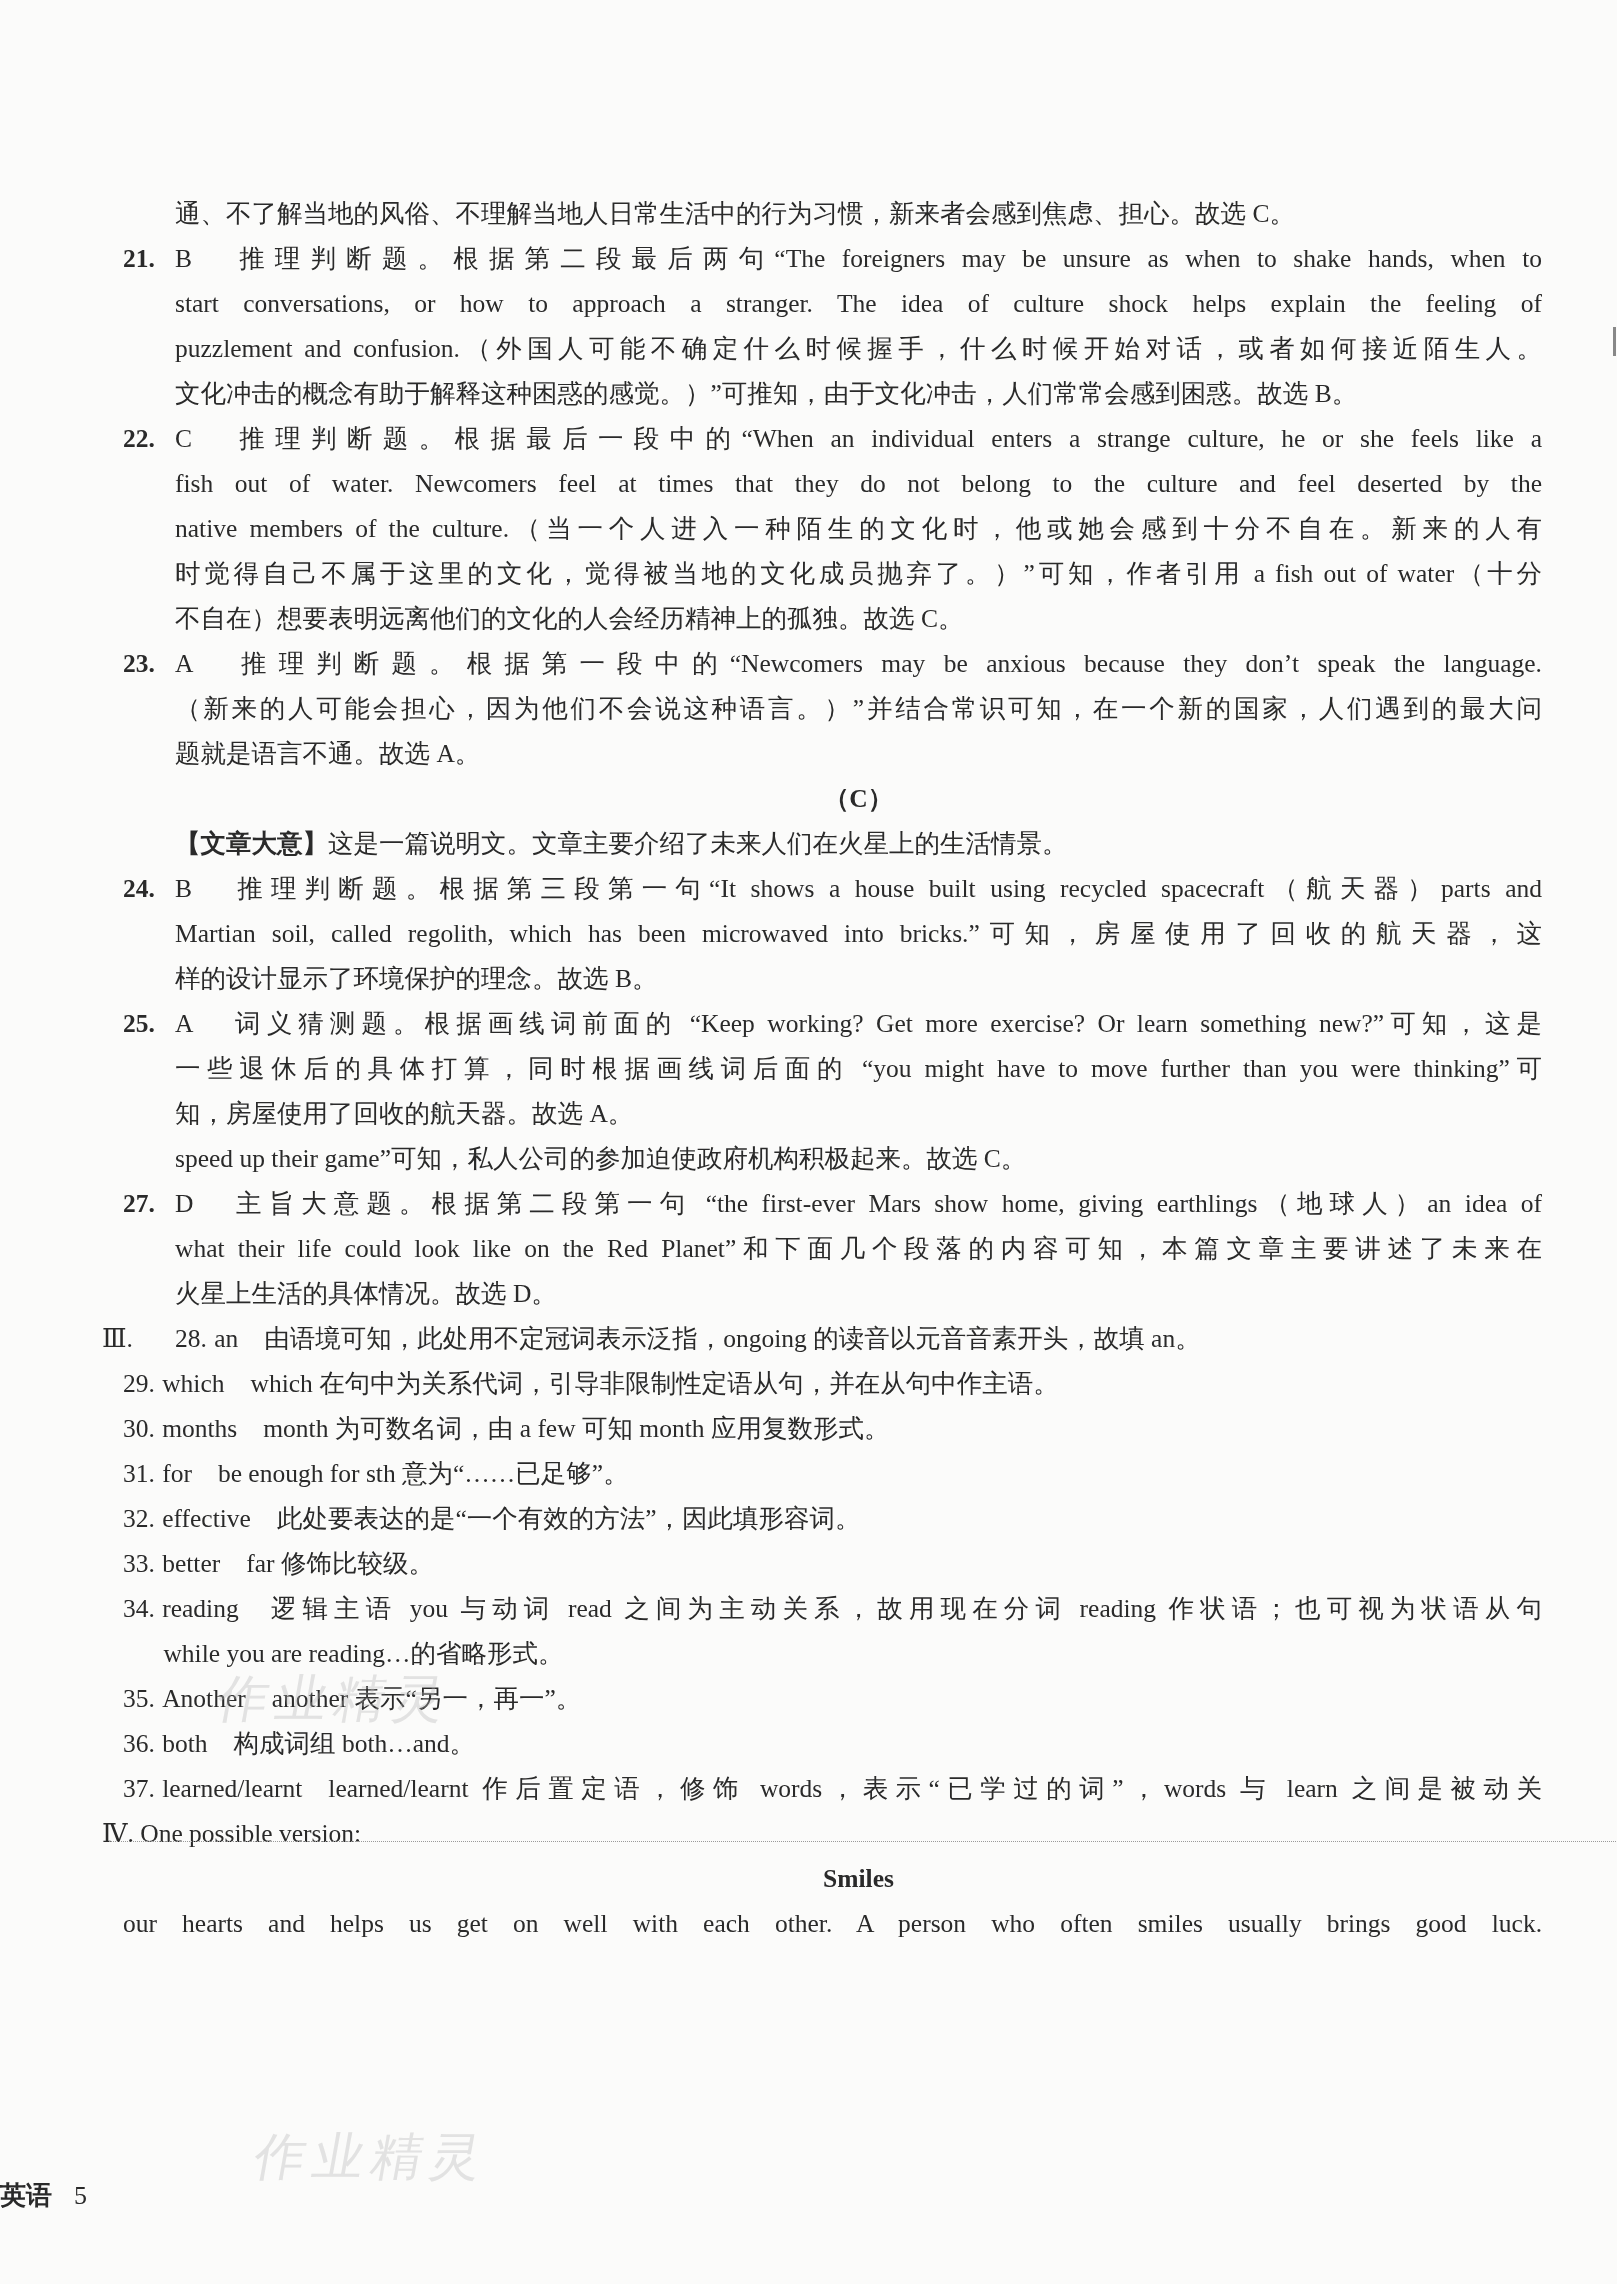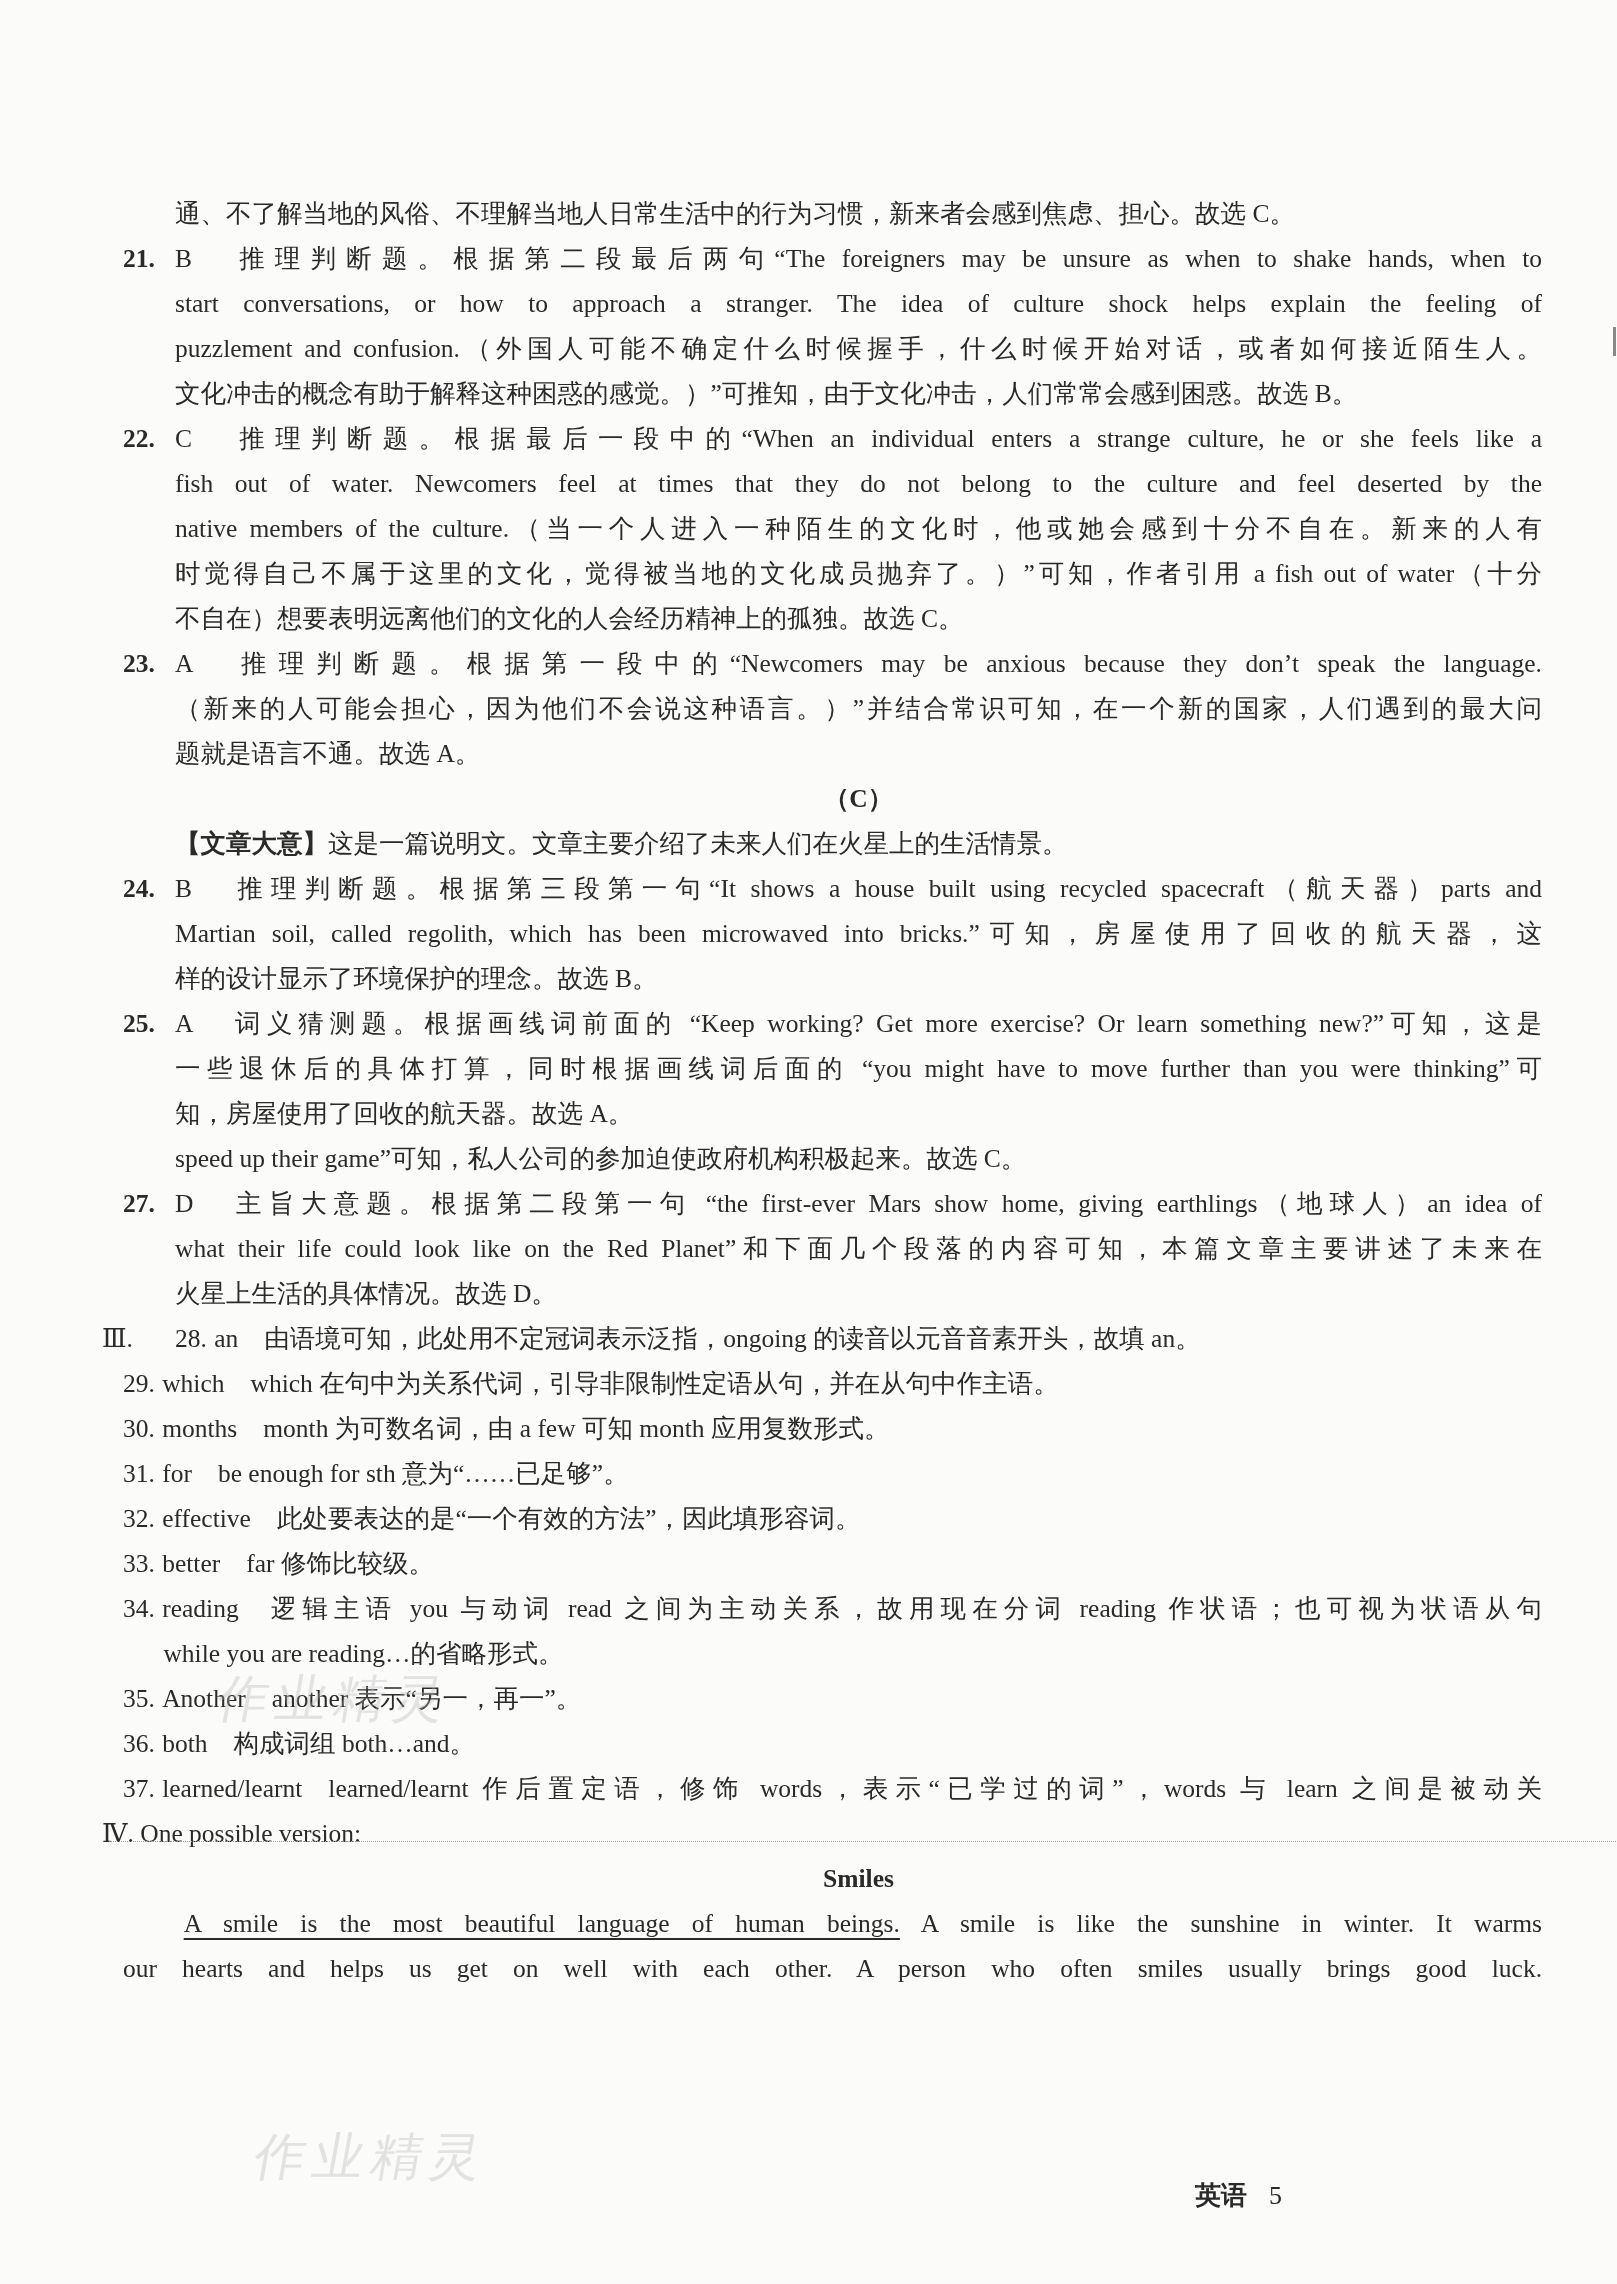--- a/index.html
+++ b/index.html
@@ -83,21 +83,21 @@
       width: 1509px;
       top: 1841px;
       height: 0;
       border-top: 1.5px dotted #9a9a9a;
     }
     .footer {
       position: absolute;
       left: 0;
       width: 1282px;
       top: 2178px;
-      text-align: right;
+      text-align: left;
       font-size: 26px;
       font-weight: bold;
       font-family: "DejaVu Sans", sans-serif;
     }
     .footer .pnum {
       font-weight: normal;
       font-family: "Liberation Serif", serif;
       margin-left: 22px;
     }
     .watermark {
@@ -182,21 +182,20 @@
     <div class="line last item" style="margin-left:-52px"><span class="gnum">33.</span><span class="gans">better</span><span>far 修饰比较级。</span></div>
     <div class="line item" style="margin-left:-52px"><span class="gnum">34.</span><span class="gans">reading</span><span>逻辑主语 you 与动词 read 之间为主动关系，故用现在分词 reading 作状语；也可视为状语从句</span></div>
     <div class="line last" style="margin-left:-11.6px">while you are reading…的省略形式。</div>
     <div class="line last item" style="margin-left:-52px"><span class="gnum">35.</span><span class="gans">Another</span><span>another 表示“另一，再一”。</span></div>
     <div class="line last item" style="margin-left:-52px"><span class="gnum">36.</span><span class="gans">both</span><span>构成词组 both…and。</span></div>
     <div class="line item" style="margin-left:-52px"><span class="gnum">37.</span><span class="gans">learned/learnt</span><span>learned/learnt 作后置定语，修饰 words，表示“已学过的词”，words 与 learn 之间是被动关</span></div>
   </div>
 
   <div class="line last" style="margin-left:-73px"><span>Ⅳ.</span> <span>One possible version:</span></div>
   <div class="title-smiles">Smiles</div>
-  <div class="essay-line" style="padding-left:8.7px"><span class="underline">A smile is the most beautiful language of human beings.</span><span> A smile is like the sunshine in winter. It warms</span></div>
   <div class="essay-line" style="margin-left:-52px">our hearts and helps us get on well with each other. A person who often smiles usually brings good luck.</div>
 </div>
 
 <div class="divider"></div>
 
 <div class="watermark" style="left:218px; top:1665px;">作业精灵</div>
 <div class="watermark" style="left:255px; top:2123px;">作业精灵</div>
 
 <div class="footer">
   <span>英语</span><span class="pnum">5</span>

